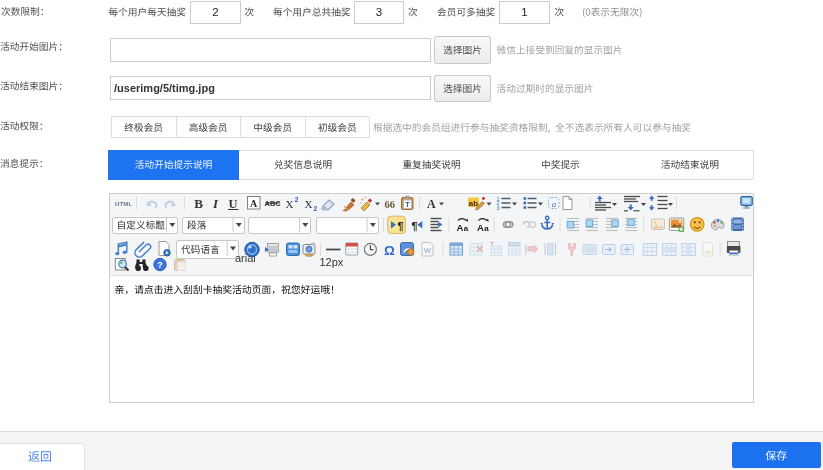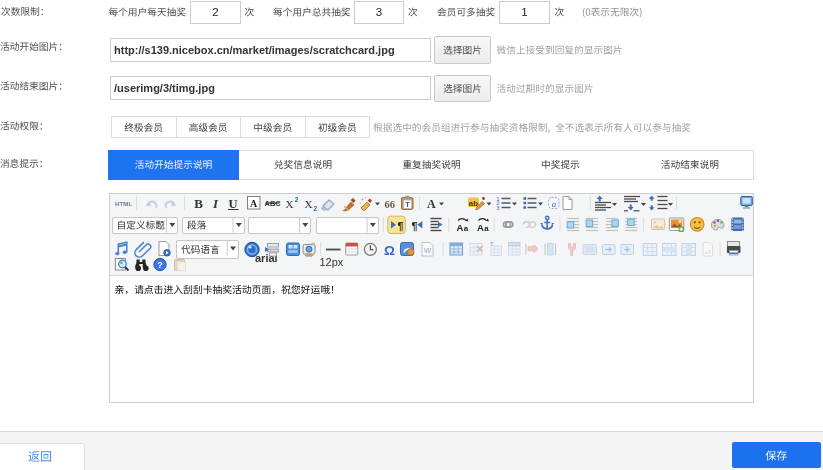--- a/index.html
+++ b/index.html
@@ -9,44 +9,43 @@
 .btn{position:absolute;background:linear-gradient(#f8f8f8,#ececec);border:1px solid #c9c9c9;border-radius:2px}
 .ltxt{position:absolute;font-size:11px;font-weight:bold;color:#333;white-space:nowrap}
 </style></head><body>
 <div id="root">
 
 <div class="inp num" style="left:190px;top:1px;width:51px;height:23px;">2</div>
 <div class="inp num" style="left:354px;top:1px;width:50px;height:23px;">3</div>
 <div class="inp num" style="left:499px;top:1px;width:51px;height:23px;">1</div>
 
 <div class="inp" style="left:109.5px;top:37.5px;width:321px;height:24.5px;"></div>
-<div class="ltxt" style="left:114px;top:43.5px;">http://s139.nicebox.cn/market/images/scratchcard.jpg</div>
 <div class="btn" style="left:434px;top:36px;width:57px;height:27.5px;"></div>
 
 <div class="inp" style="left:109.5px;top:76px;width:321px;height:24px;"></div>
-<div class="ltxt" style="left:114px;top:82px;">/userimg/3/timg.jpg</div>
+<div class="ltxt" style="left:114px;top:82px;">/userimg/5/timg.jpg</div>
 <div class="btn" style="left:434px;top:74.5px;width:57px;height:27.5px;"></div>
 
 <div class="abs" style="left:111.3px;top:116px;width:258.4px;height:22.3px;border:1px solid #ddd;background:#fff"></div>
 <div class="abs" style="left:175.8px;top:116px;width:1px;height:22.3px;background:#ddd"></div>
 <div class="abs" style="left:240.3px;top:116px;width:1px;height:22.3px;background:#ddd"></div>
 <div class="abs" style="left:304.9px;top:116px;width:1px;height:22.3px;background:#ddd"></div>
 
 <div class="abs" style="left:108px;top:150px;width:646px;height:29.5px;border:1px solid #ddd;background:#fff"></div>
 <div class="abs" style="left:108px;top:150px;width:131px;height:29.5px;background:#1e74f0"></div>
 
 <div class="abs" style="left:108.5px;top:193px;width:645px;height:209.5px;border:1px solid #ccc;background:#fff"></div>
 <div class="abs" style="left:109.5px;top:194px;width:643px;height:81.5px;background:#f4f5f6;border-bottom:1px solid #dcdcdc"></div>
 
 <div class="inp" style="left:112px;top:216.5px;width:66px;height:17px;border-color:#c6c6c6;border-radius:2px"></div>
 <div class="inp" style="left:182px;top:216.5px;width:62.5px;height:17px;border-color:#c6c6c6;border-radius:2px"></div>
 <div class="inp" style="left:248px;top:216.5px;width:63px;height:17px;border-color:#c6c6c6;border-radius:2px"></div>
 <div class="inp" style="left:315.6px;top:216.5px;width:63px;height:17px;border-color:#c6c6c6;border-radius:2px"></div>
 <div class="inp" style="left:175.7px;top:240px;width:63px;height:18.5px;border-color:#c6c6c6;border-radius:2px"></div>
-<div class="ltxt" style="left:255px;top:219.5px;font-weight:bold;font-size:11px;margin-top:32px;">arial</div>
+<div class="ltxt" style="left:235px;top:219.5px;font-weight:normal;font-size:11px;margin-top:32px;">arial</div>
 <div class="ltxt" style="left:319.5px;top:219.5px;font-weight:normal;font-size:11px;margin-top:36px;">12px</div>
 
 <div class="abs" style="left:0;top:431px;width:823px;height:39px;background:#f4f4f4;border-top:1px solid #d9d9d9"></div>
 <div class="abs" style="left:-10px;top:442.5px;width:95px;height:40px;background:#fff;border:1px solid #e2e2e2;border-radius:3px"></div>
 <div class="abs" style="left:732px;top:442px;width:88.5px;height:26px;background:#1c72ee;border-radius:2px"></div>
 
 <svg class="abs" style="left:0;top:0" width="823" height="470" viewBox="0 0 823 470">
       <text x="115.0" y="205.5" font-family="Liberation Sans" font-size="6.2" font-weight="bold" font-style="normal" fill="#6e7e94" text-anchor="start">HTML</text>
       <line x1="136.5" y1="196.5" x2="136.5" y2="209.5" stroke="#dcdcdc" stroke-width="1"></line>
       <path d="M147.5 206 a4.5 4 0 1 1 8 2" fill="none" stroke="#c0d0e2" stroke-width="2.0"></path>

